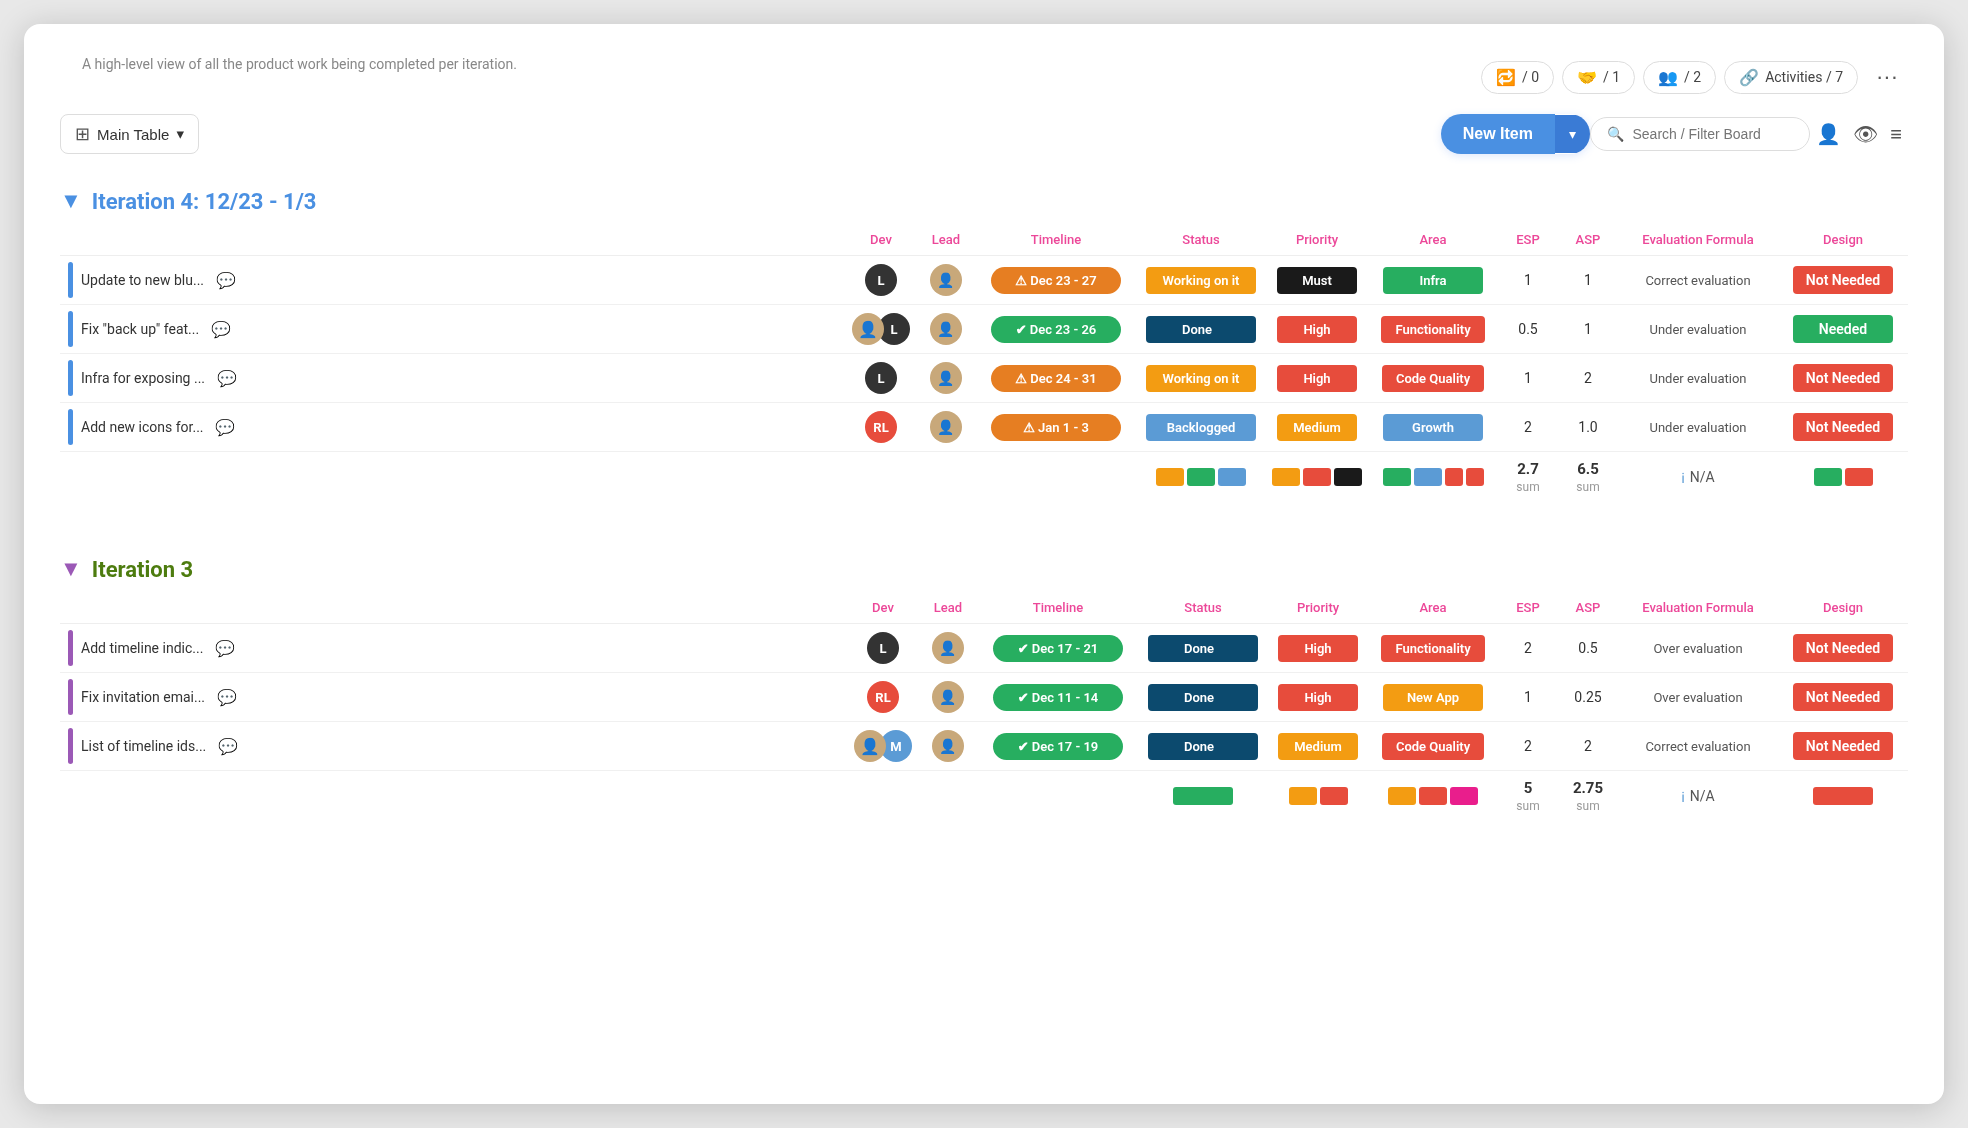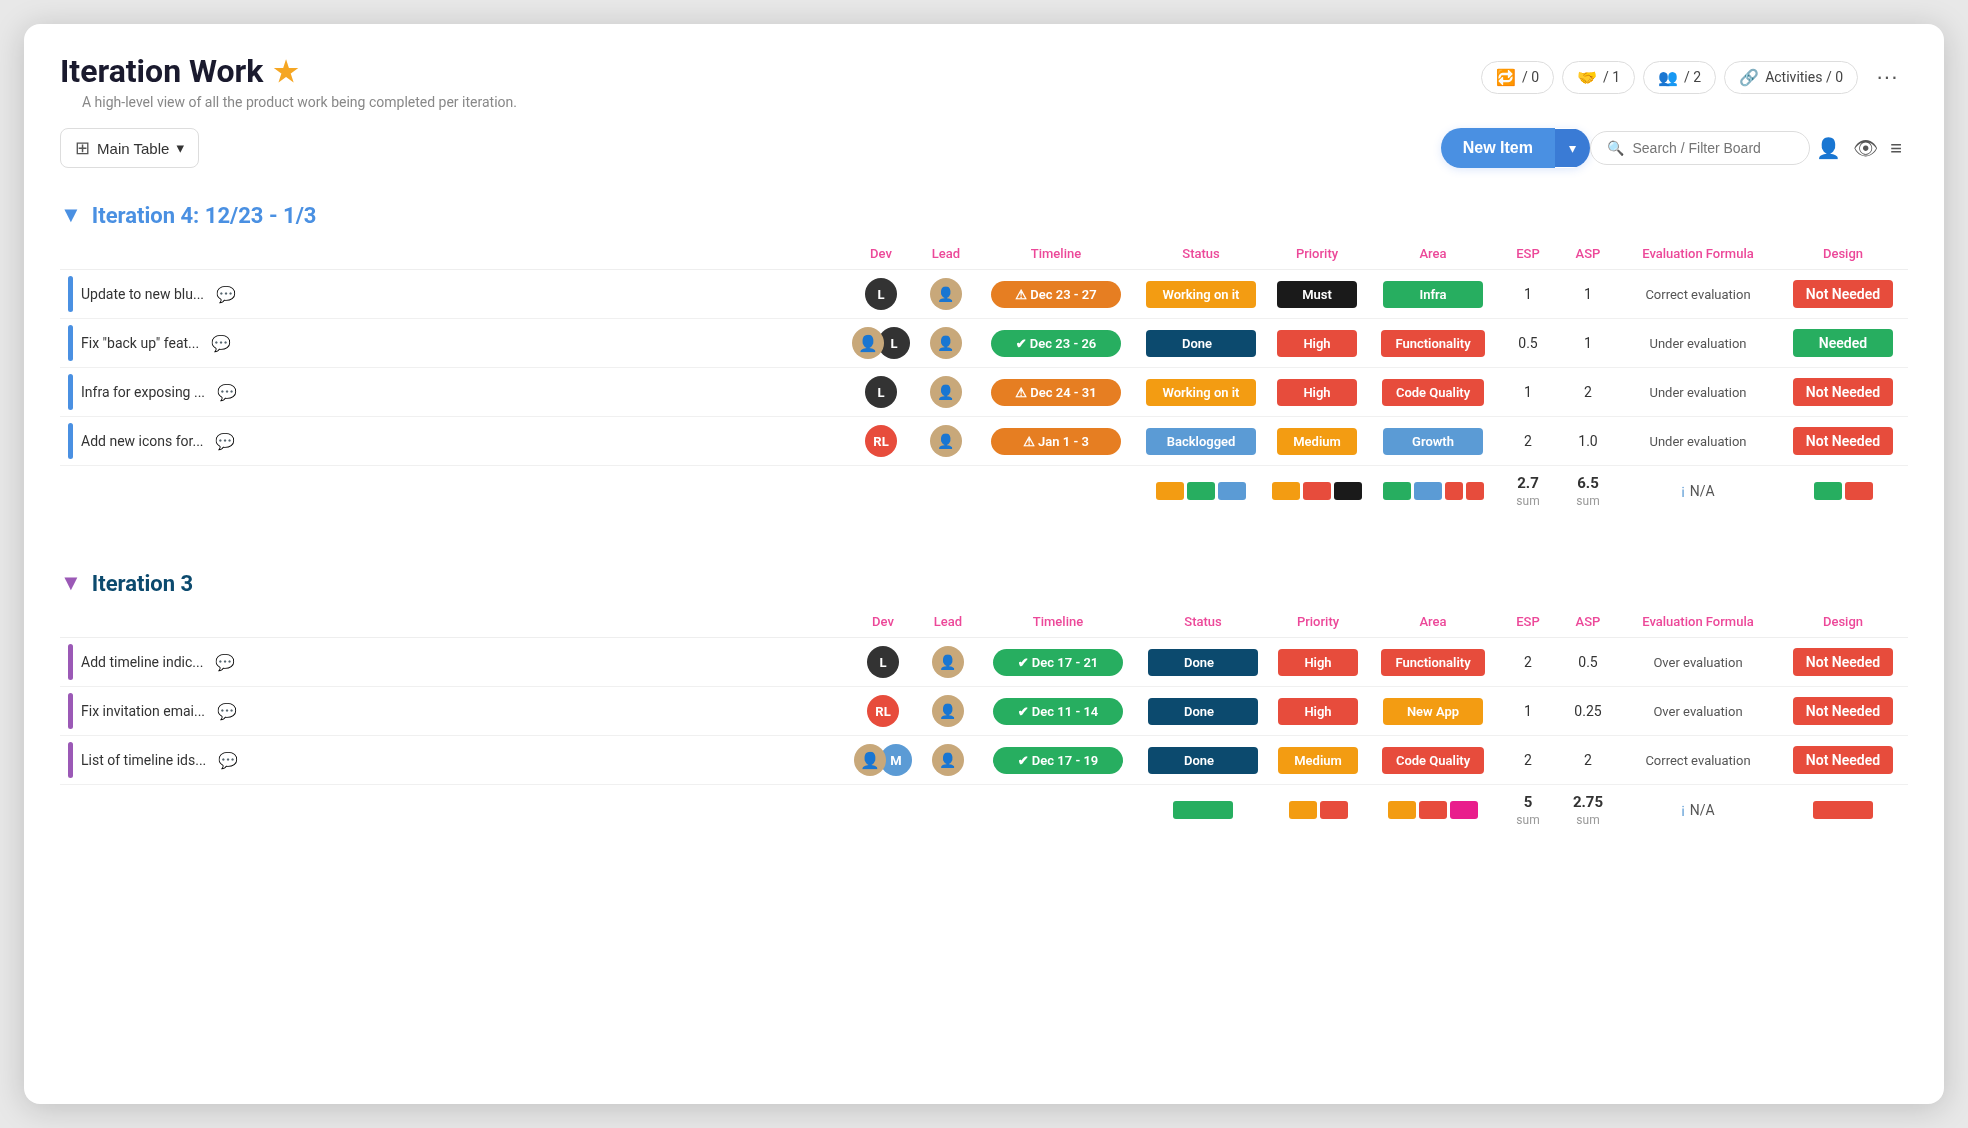--- a/index.html
+++ b/index.html
@@ -168,21 +168,21 @@
     .iteration-icon-4 { color: #4a90e2; font-size: 22px; }
     .iteration-icon-3 { color: #9b59b6; font-size: 22px; }
     .iteration-title-4 {
       font-size: 22px;
       font-weight: 700;
       color: #4a90e2;
     }
     .iteration-title-3 {
       font-size: 22px;
       font-weight: 700;
-      color: #0c4a6e;
+      color: #4d7c0f;
     }
     
     .table-wrapper {
       width: 100%;
       overflow-x: auto;
     }
     table {
       width: 100%;
       border-collapse: collapse;
       font-size: 14px;
@@ -382,42 +382,38 @@
     .col-eval { width: 160px; }
     .col-design { width: 130px; }
   </style>
 </head>
 <body>
 
 <div class="app-container">
 
   <div class="header">
     <div class="header-left">
-      <div class="header-title">
-        <span>Iteration Work</span>
-        <span class="star-icon">★</span>
-      </div>
       <div class="header-subtitle">A high-level view of all the product work being completed per iteration.</div>
     </div>
     <div class="header-right">
       <div class="header-badge">
         <span class="badge-icon">🔁</span>
         <span>/ 0</span>
       </div>
       <div class="header-badge">
         <span class="badge-icon">🤝</span>
         <span>/ 1</span>
       </div>
       <div class="header-badge">
         <span class="badge-icon">👥</span>
         <span>/ 2</span>
       </div>
       <div class="header-badge">
         <span class="badge-icon">🔗</span>
-        <span>Activities / 0</span>
+        <span>Activities / 7</span>
       </div>
       <button class="more-btn">···</button>
     </div>
   </div>
 
   <div class="toolbar">
     <div class="toolbar-left">
       <button class="main-table-btn">
         <span class="grid-icon">⊞</span>
         <span>Main Table</span>

